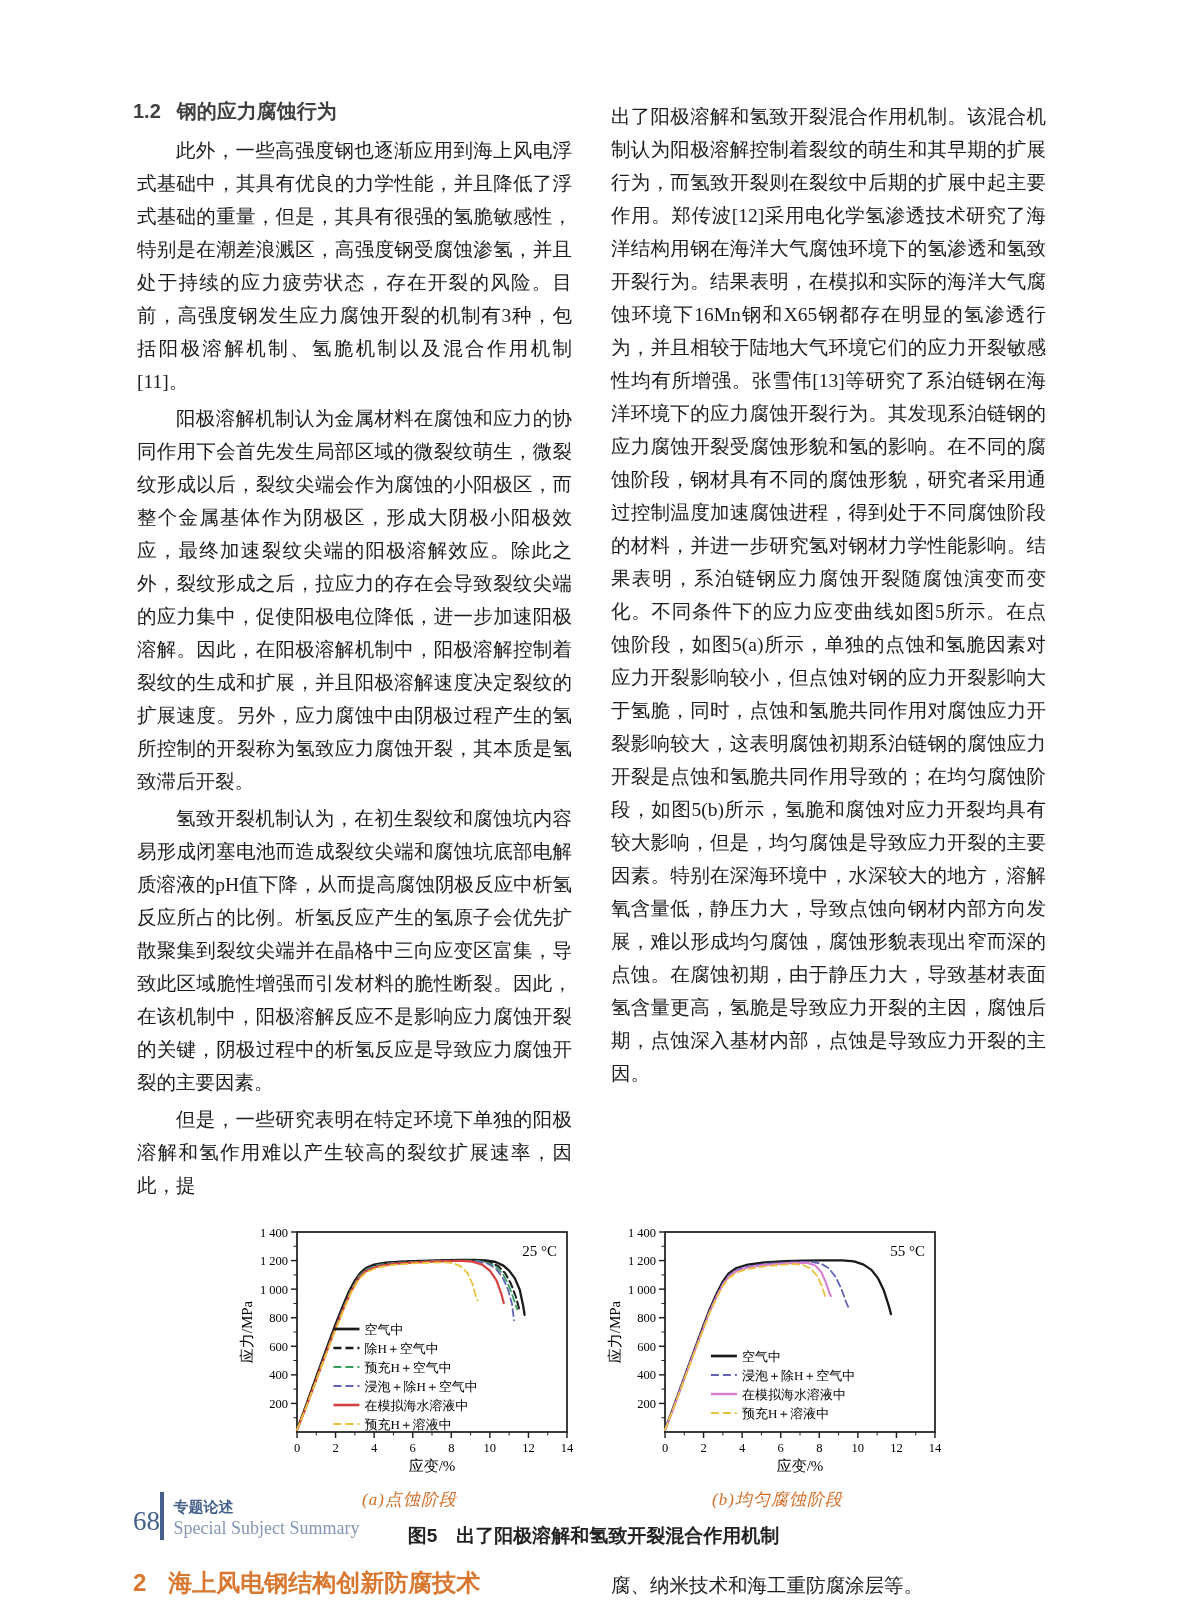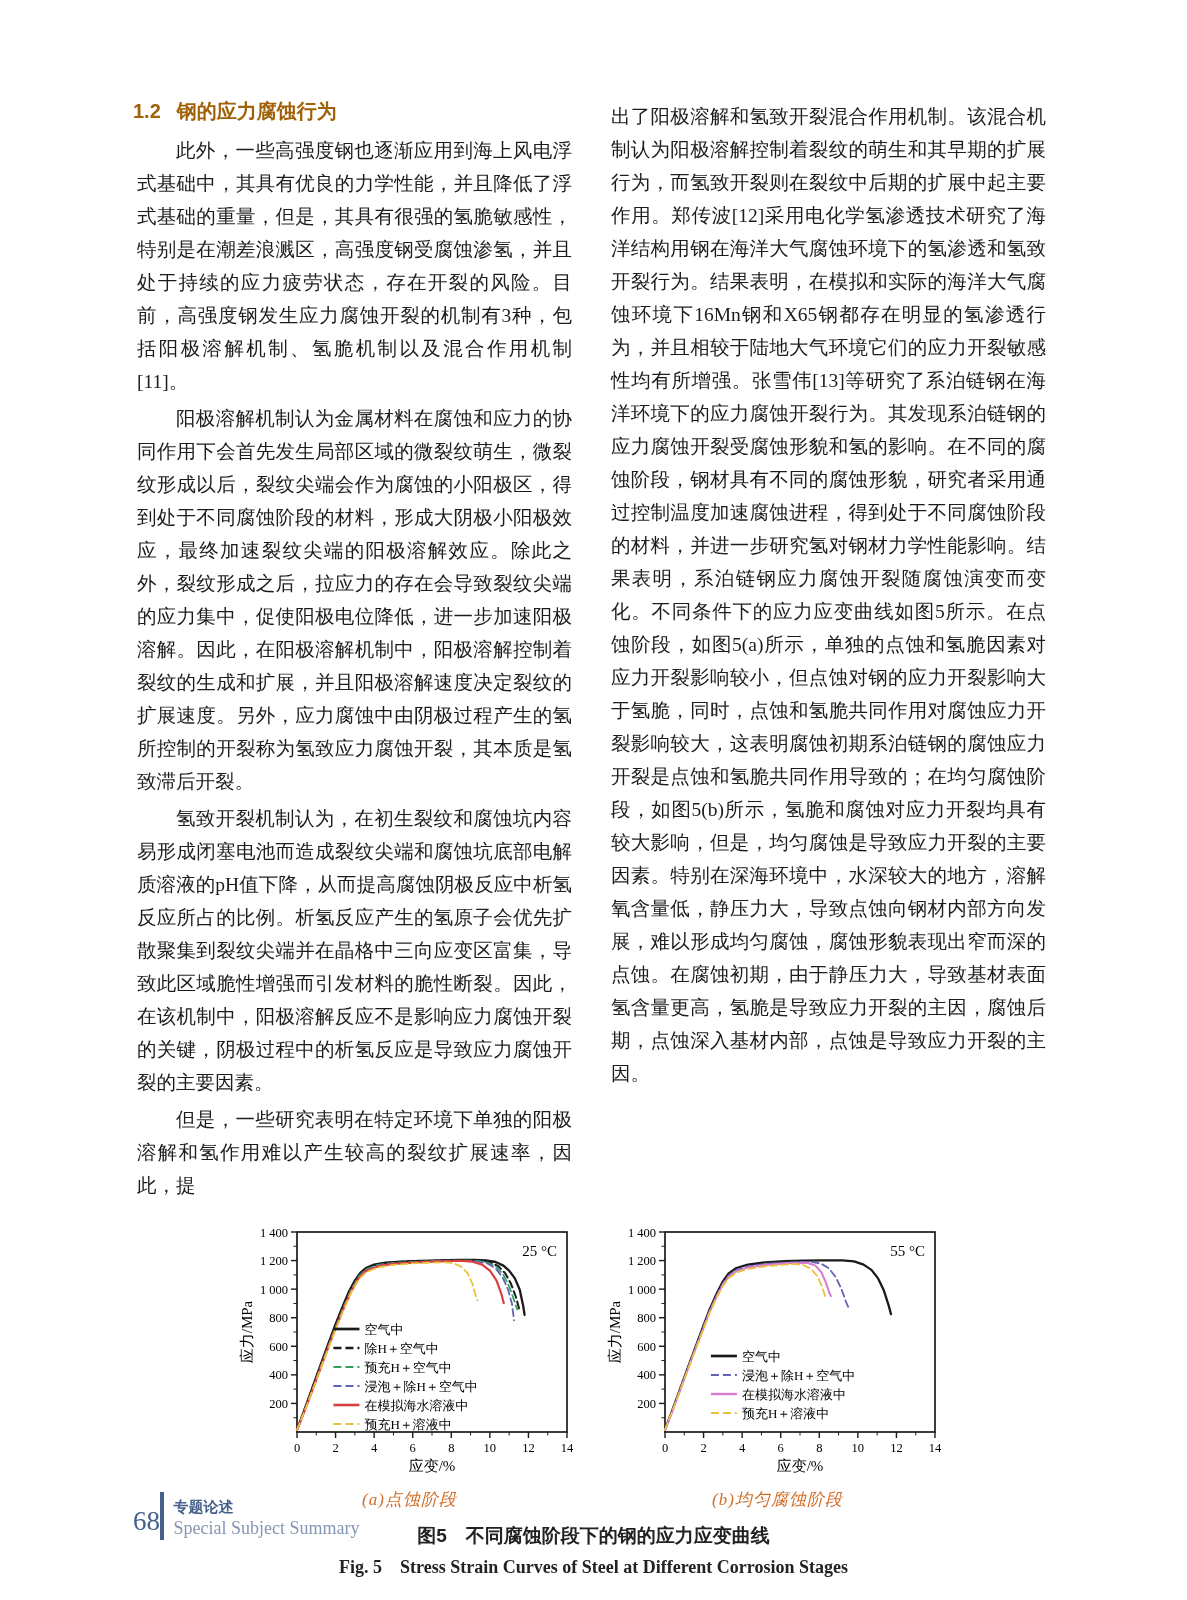--- a/index.html
+++ b/index.html
@@ -17,21 +17,21 @@
     font-size:17px;color:#8f959c;
   }
   .hdr .jname{letter-spacing:6px;}
   
   .cols{display:flex;gap:31px;margin-top:26px;}
   .col{width:443px;font-size:19.5px;line-height:33px;text-align:justify;}
   .col p{margin:4px;}
   .col p.ind{text-indent:2em;}
   h3.sec{
     font-family:"Liberation Sans","DejaVu Sans",sans-serif;
-    font-size:20px;font-weight:bold;color:#a16207;margin:0 0 8px 0;line-height:30px;
+    font-size:20px;font-weight:bold;color:#404040;margin:0 0 8px 0;line-height:30px;
   }
   h3.sec .lbl{margin-right:16px;}
   h2.sec2{
     font-family:"Liberation Sans","DejaVu Sans",sans-serif;
     font-size:24px;font-weight:bold;color:#d9772e;margin:2px 0 12px 0;line-height:32px;
   }
   h2.sec2 .lbl{margin-right:22px;}
   
   figure{margin:14px 0 0 0;}
   .charts{display:flex;justify-content:center;gap:26px;}
@@ -70,21 +70,21 @@
 
 <div class="page">
 
 
   <main class="cols">
     <div class="col">
       <h3 class="sec">
         <span class="lbl">1.2</span><span>钢的应力腐蚀行为</span>
       </h3>
       <p class="ind">此外，一些高强度钢也逐渐应用到海上风电浮式基础中，其具有优良的力学性能，并且降低了浮式基础的重量，但是，其具有很强的氢脆敏感性，特别是在潮差浪溅区，高强度钢受腐蚀渗氢，并且处于持续的应力疲劳状态，存在开裂的风险。目前，高强度钢发生应力腐蚀开裂的机制有3种，包括阳极溶解机制、氢脆机制以及混合作用机制[11]。</p>
-      <p class="ind">阳极溶解机制认为金属材料在腐蚀和应力的协同作用下会首先发生局部区域的微裂纹萌生，微裂纹形成以后，裂纹尖端会作为腐蚀的小阳极区，得到处于不同腐蚀阶段的材料，形成大阴极小阳极效应，最终加速裂纹尖端的阳极溶解效应。除此之外，裂纹形成之后，拉应力的存在会导致裂纹尖端的应力集中，促使阳极电位降低，进一步加速阳极溶解。因此，在阳极溶解机制中，阳极溶解控制着裂纹的生成和扩展，并且阳极溶解速度决定裂纹的扩展速度。另外，应力腐蚀中由阴极过程产生的氢所控制的开裂称为氢致应力腐蚀开裂，其本质是氢致滞后开裂。</p>
+      <p class="ind">阳极溶解机制认为金属材料在腐蚀和应力的协同作用下会首先发生局部区域的微裂纹萌生，微裂纹形成以后，裂纹尖端会作为腐蚀的小阳极区，而整个金属基体作为阴极区，形成大阴极小阳极效应，最终加速裂纹尖端的阳极溶解效应。除此之外，裂纹形成之后，拉应力的存在会导致裂纹尖端的应力集中，促使阳极电位降低，进一步加速阳极溶解。因此，在阳极溶解机制中，阳极溶解控制着裂纹的生成和扩展，并且阳极溶解速度决定裂纹的扩展速度。另外，应力腐蚀中由阴极过程产生的氢所控制的开裂称为氢致应力腐蚀开裂，其本质是氢致滞后开裂。</p>
       <p class="ind">氢致开裂机制认为，在初生裂纹和腐蚀坑内容易形成闭塞电池而造成裂纹尖端和腐蚀坑底部电解质溶液的pH值下降，从而提高腐蚀阴极反应中析氢反应所占的比例。析氢反应产生的氢原子会优先扩散聚集到裂纹尖端并在晶格中三向应变区富集，导致此区域脆性增强而引发材料的脆性断裂。因此，在该机制中，阳极溶解反应不是影响应力腐蚀开裂的关键，阴极过程中的析氢反应是导致应力腐蚀开裂的主要因素。</p>
       <p class="ind">但是，一些研究表明在特定环境下单独的阳极溶解和氢作用难以产生较高的裂纹扩展速率，因此，提</p>
     </div>
     <div class="col">
       <p>出了阳极溶解和氢致开裂混合作用机制。该混合机制认为阳极溶解控制着裂纹的萌生和其早期的扩展行为，而氢致开裂则在裂纹中后期的扩展中起主要作用。郑传波[12]采用电化学氢渗透技术研究了海洋结构用钢在海洋大气腐蚀环境下的氢渗透和氢致开裂行为。结果表明，在模拟和实际的海洋大气腐蚀环境下16Mn钢和X65钢都存在明显的氢渗透行为，并且相较于陆地大气环境它们的应力开裂敏感性均有所增强。张雪伟[13]等研究了系泊链钢在海洋环境下的应力腐蚀开裂行为。其发现系泊链钢的应力腐蚀开裂受腐蚀形貌和氢的影响。在不同的腐蚀阶段，钢材具有不同的腐蚀形貌，研究者采用通过控制温度加速腐蚀进程，得到处于不同腐蚀阶段的材料，并进一步研究氢对钢材力学性能影响。结果表明，系泊链钢应力腐蚀开裂随腐蚀演变而变化。不同条件下的应力应变曲线如图5所示。在点蚀阶段，如图5(a)所示，单独的点蚀和氢脆因素对应力开裂影响较小，但点蚀对钢的应力开裂影响大于氢脆，同时，点蚀和氢脆共同作用对腐蚀应力开裂影响较大，这表明腐蚀初期系泊链钢的腐蚀应力开裂是点蚀和氢脆共同作用导致的；在均匀腐蚀阶段，如图5(b)所示，氢脆和腐蚀对应力开裂均具有较大影响，但是，均匀腐蚀是导致应力开裂的主要因素。特别在深海环境中，水深较大的地方，溶解氧含量低，静压力大，导致点蚀向钢材内部方向发展，难以形成均匀腐蚀，腐蚀形貌表现出窄而深的点蚀。在腐蚀初期，由于静压力大，导致基材表面氢含量更高，氢脆是导致应力开裂的主因，腐蚀后期，点蚀深入基材内部，点蚀是导致应力开裂的主因。</p>
     </div>
   </main>
 
   <figure>
     <div class="charts">
@@ -219,22 +219,21 @@
               <text x="134.9" y="159.5" font-size="13">浸泡＋除H＋空气中</text>
               <line x1="103.9" y1="174" x2="129.9" y2="174" stroke="#d87ad0" stroke-width="2.4"></line>
               <text x="134.9" y="178.5" font-size="13">在模拟海水溶液中</text>
               <line x1="103.9" y1="193" x2="129.9" y2="193" stroke="#e9c33e" stroke-width="2.2" stroke-dasharray="8 4"></line>
               <text x="134.9" y="197.5" font-size="13">预充H＋溶液中</text>
             </svg></div>
         <div class="subcap">(b)均匀腐蚀阶段</div>
       </div>
     </div>
     <figcaption>
-      <div class="capcn">图5　不同腐蚀阶段下的钢的应力应变曲线</div>
-      <div class="capen">Fig. 5　Stress Strain Curves of Steel at Different Corrosion Stages</div>
+      <div class="capcn">图5　出了阳极溶解和氢致开裂混合作用机制</div>
     </figcaption>
   </figure>
 
   <section class="cols" style="margin-top:16px;">
     <div class="col">
       <h2 class="sec2">
         <span class="lbl">2</span><span>海上风电钢结构创新防腐技术</span>
       </h2>
 
     </div>

